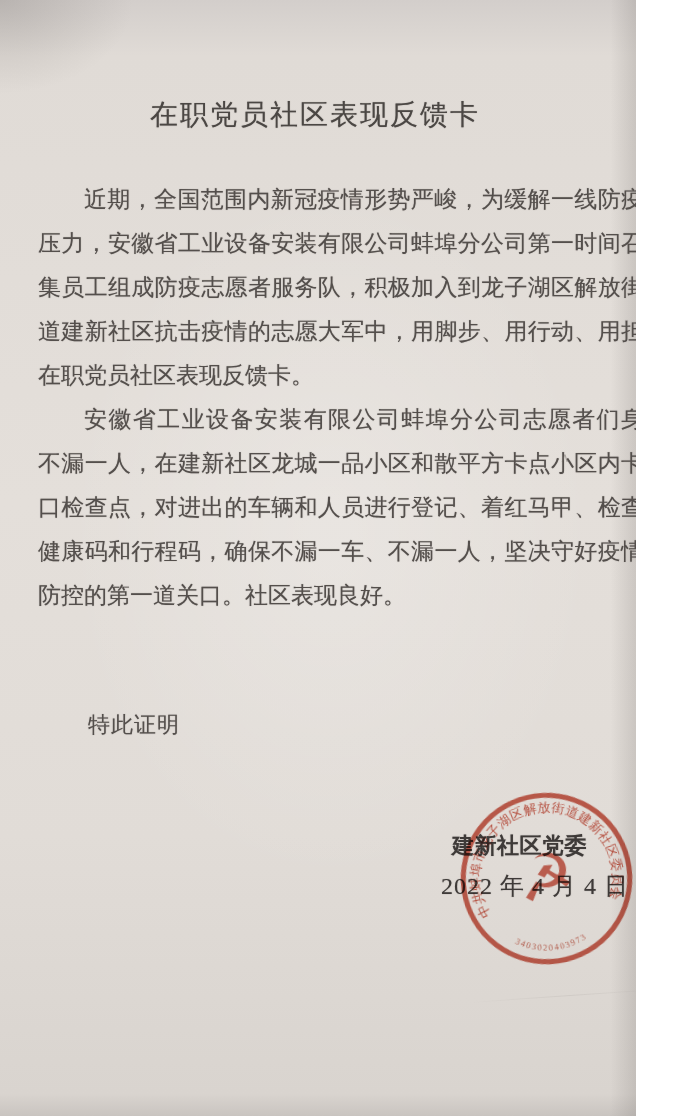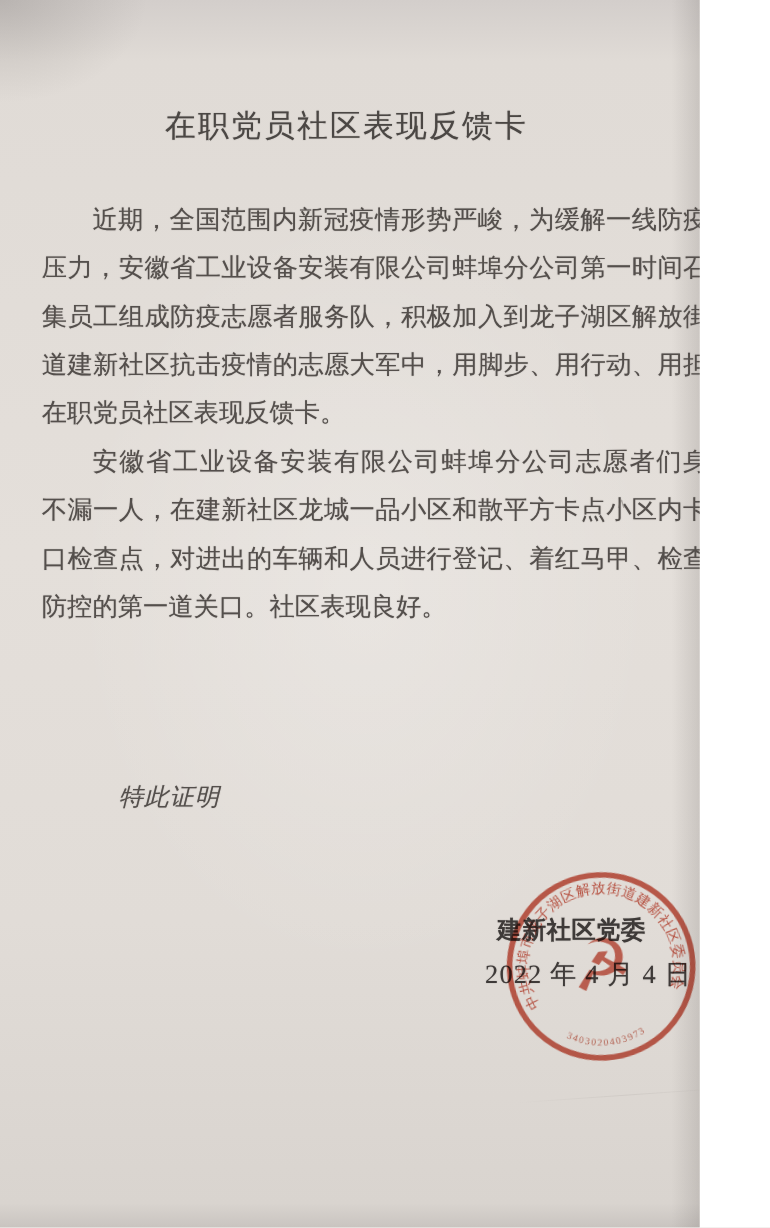--- a/index.html
+++ b/index.html
@@ -33,24 +33,23 @@
   }
   .body-block{
     position:absolute;left:38px;top:178px;width:606px;
     font-size:23px;line-height:44px;color:#544f4c;
     text-shadow:0 0 1px rgba(84,79,76,0.5);
   }
   .line{height:44px;white-space:nowrap;}
   .jline{white-space:normal;text-align:justify;text-align-last:justify;}
   .indent{padding-left:46px;}
   .closing{
-    position:absolute;left:108px;top:710px;
+    position:absolute;left:88px;top:710px;
     font-size:22px;letter-spacing:1px;color:#544f4c;
     text-shadow:0 0 1px rgba(84,79,76,0.5);
-    font-style:italic;
   }
   .signature{
     position:absolute;left:452px;top:831px;
     font-size:22px;font-weight:bold;color:#3e3a38;
     letter-spacing:0.5px;
     text-shadow:0 0 1px rgba(62,58,56,0.5);
     z-index:1;
     text-align:center;
   }
   .dateline{
@@ -88,20 +87,21 @@
 
   <div class="body-block">
     <div class="line jline indent">近期，全国范围内新冠疫情形势严峻，为缓解一线防疫</div>
     <div class="line jline">压力，安徽省工业设备安装有限公司蚌埠分公司第一时间召</div>
     <div class="line jline">集员工组成防疫志愿者服务队，积极加入到龙子湖区解放街</div>
     <div class="line jline">道建新社区抗击疫情的志愿大军中，用脚步、用行动、用担</div>
     <div class="line">在职党员社区表现反馈卡。</div>
     <div class="line jline indent">安徽省工业设备安装有限公司蚌埠分公司志愿者们身</div>
     <div class="line jline">不漏一人，在建新社区龙城一品小区和散平方卡点小区内卡</div>
     <div class="line jline">口检查点，对进出的车辆和人员进行登记、着红马甲、检查</div>
+    <div class="line jline">健康码和行程码，确保不漏一车、不漏一人，坚决守好疫情</div>
     <div class="line">防控的第一道关口。社区表现良好。</div>
   </div>
 
   <div class="pencil-mark">∧</div>
 
   <div class="closing">特此证明</div>
 
   <div class="signature">建新社区党委</div>
 
   <div class="dateline">2022 年 4 月 4 日</div>

